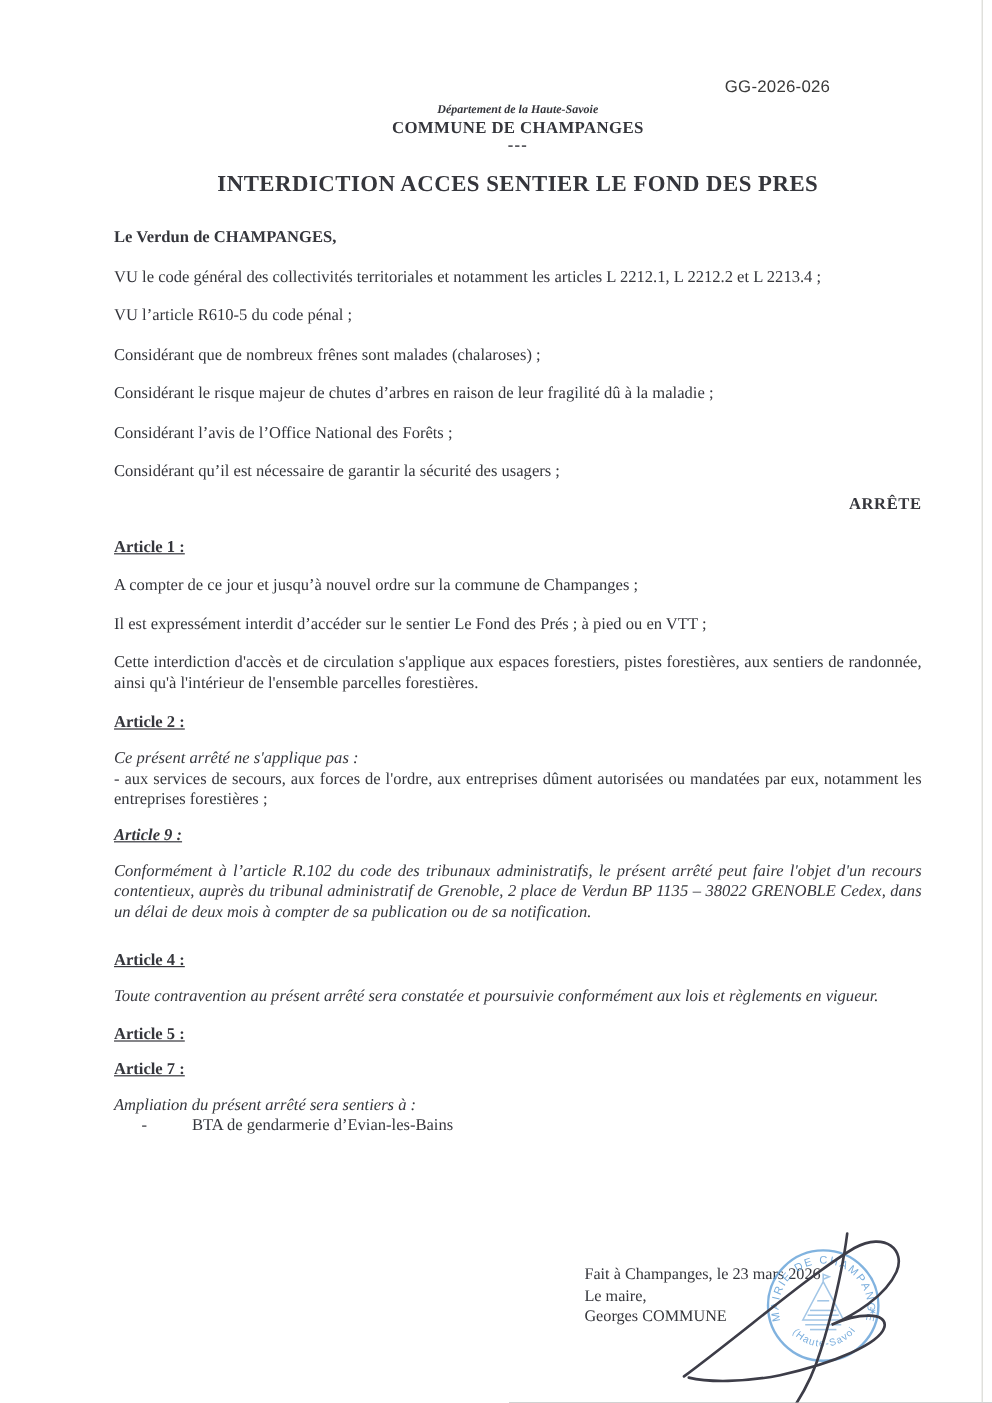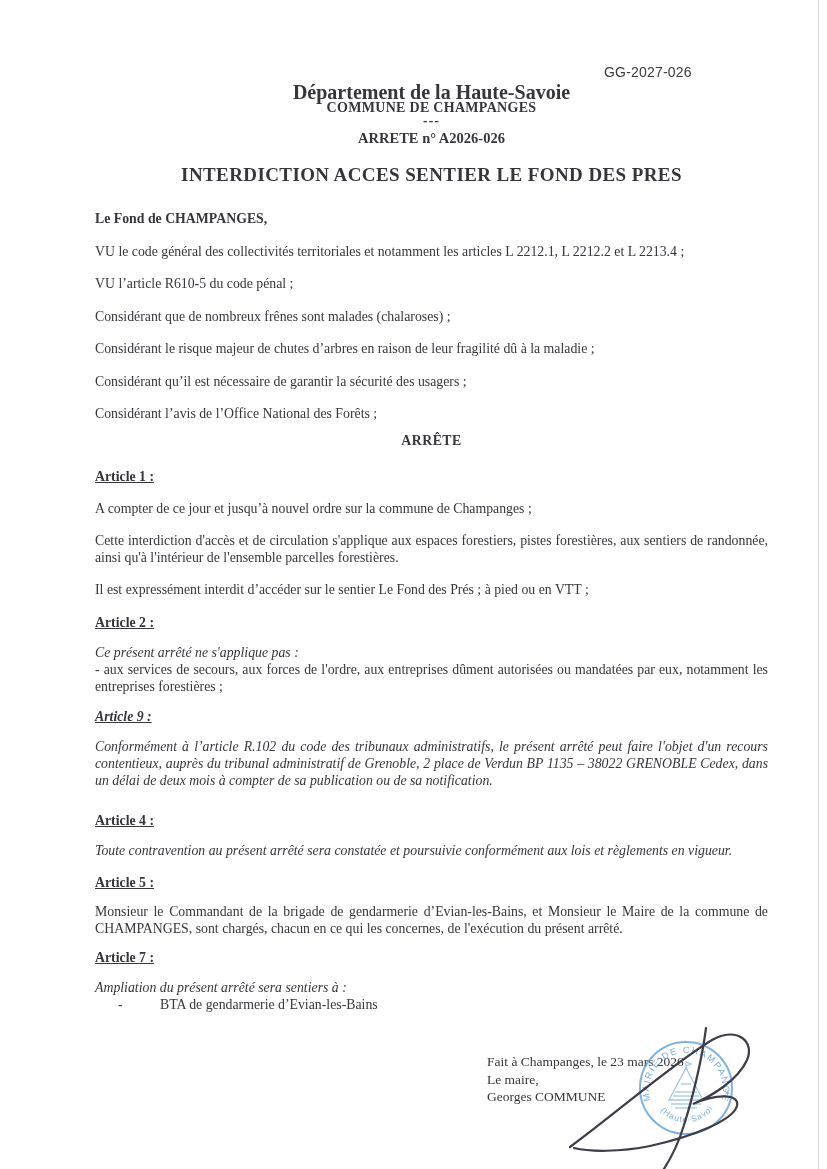--- a/index.html
+++ b/index.html
@@ -20,31 +20,31 @@
     position:absolute;left:604px;top:64px;
     font-family:"Liberation Sans","DejaVu Sans",sans-serif;
     font-size:14px;color:#3a3a3a;letter-spacing:.2px;
   }
   .content{
     position:absolute;left:95px;top:84px;width:673px;
     font-size:13.8px;line-height:17px;
   }
   .content p,.content div{margin:0;}
   .center{text-align:center;}
-  .dept{font-weight:bold;font-size:20px;line-height:16px;}
+  .dept{font-weight:bold;font-style:italic;font-size:10px;line-height:16px;}
   .commune{font-weight:bold;font-size:14px;line-height:16px;letter-spacing:.3px;}
   .sep{line-height:10px;font-weight:bold;letter-spacing:1px;}
   .arrete-no{font-weight:bold;font-size:14.5px;margin-top:4px !important;line-height:17px;}
   .doc-title{font-weight:bold;font-size:19px;margin-top:19px !important;letter-spacing:.4px;}
   .bold{font-weight:bold;}
   .just{text-align:justify;}
   .article-label{font-weight:bold;}
   .article-label .u{text-decoration:underline;}
   .arrete-heading{text-align:center;font-weight:bold;letter-spacing:.5px;}
-  .mt10{margin-top:10px !important;}
+  .mt10{margin-top:10px !important;text-align:right;}
   .mt12{margin-top:12px !important;}
   .mt13{margin-top:13px !important;font-style:italic;}
   .mt15{margin-top:15px !important;}
   .mt16{margin-top:16px !important;}
   .mt19{margin-top:19px !important;}
   .mt23{margin-top:23px !important;}
   .mt27{margin-top:27px !important;}
   .mtc{margin-top:15.5px !important;}
   .list-item{padding-left:23px;}
   .list-item .dash{display:inline-block;width:42px;}
@@ -55,58 +55,56 @@
   .stamp{position:absolute;left:631px;top:1032px;opacity:.9;}
   .signature{position:absolute;left:540px;top:1010px;}
 </style>
 </head>
 <body>
 
 <div class="page">
 
   <div class="scan-line"></div>
 
-  <div class="doc-ref">GG-2027-026</div>
+  <div class="doc-ref">GG-2026-026</div>
 
   <div class="content">
 
     <div class="center dept">Département de la Haute-Savoie</div>
     <div class="center commune">COMMUNE DE CHAMPANGES</div>
     <div class="center sep">---</div>
-    <div class="center arrete-no">ARRETE n° A2026-026</div>
     <div class="center doc-title">INTERDICTION ACCES SENTIER LE FOND DES PRES</div>
 
-    <p class="bold mt27">Le Fond de CHAMPANGES,</p>
+    <p class="bold mt27">Le Verdun de CHAMPANGES,</p>
 
     <p class="mtc">VU le code général des collectivités territoriales et notamment les articles L 2212.1, L 2212.2 et L 2213.4 ;</p>
     <p class="mtc">VU l’article R610-5 du code pénal ;</p>
     <p class="mtc">Considérant que de nombreux frênes sont malades (chalaroses) ;</p>
     <p class="mtc">Considérant le risque majeur de chutes d’arbres en raison de leur fragilité dû à la maladie ;</p>
+    <p class="mtc">Considérant l’avis de l’Office National des Forêts ;</p>
     <p class="mtc">Considérant qu’il est nécessaire de garantir la sécurité des usagers ;</p>
-    <p class="mtc">Considérant l’avis de l’Office National des Forêts ;</p>
 
     <div class="arrete-heading mt10">ARRÊTE</div>
 
     <p class="article-label mt19"><span class="u">Article 1 :</span></p>
     <p class="mt15">A compter de ce jour et jusqu’à nouvel ordre sur la commune de Champanges ;</p>
+    <p class="mt15">Il est expressément interdit d’accéder sur le sentier Le Fond des Prés ; à pied ou en VTT ;</p>
     <p class="mt15 just">Cette interdiction d'accès et de circulation s'applique aux espaces forestiers, pistes forestières, aux sentiers de randonnée, ainsi qu'à l'intérieur de l'ensemble parcelles forestières.</p>
-    <p class="mt15">Il est expressément interdit d’accéder sur le sentier Le Fond des Prés ; à pied ou en VTT ;</p>
 
     <p class="article-label mt16"><span class="u">Article 2 :</span></p>
     <p class="mt13">Ce présent arrêté ne s'applique pas :</p>
     <p class="just">- aux services de secours, aux forces de l'ordre, aux entreprises dûment autorisées ou mandatées par eux, notamment les entreprises forestières ;</p>
 
     <p class="article-label mt13"><span class="u">Article 9 :</span></p>
     <p class="mt13 just">Conformément à l’article R.102 du code des tribunaux administratifs, le présent arrêté peut faire l'objet d'un recours contentieux, auprès du tribunal administratif de Grenoble, 2 place de Verdun BP 1135 – 38022 GRENOBLE Cedex, dans un délai de deux mois à compter de sa publication ou de sa notification.</p>
 
     <p class="article-label mt23"><span class="u">Article 4 :</span></p>
     <p class="mt13">Toute contravention au présent arrêté sera constatée et poursuivie conformément aux lois et règlements en vigueur.</p>
 
     <p class="article-label mt15"><span class="u">Article 5 :</span></p>
-    <p class="mt12 just">Monsieur le Commandant de la brigade de gendarmerie d’Evian-les-Bains, et Monsieur le Maire de la commune de CHAMPANGES, sont chargés, chacun en ce qui les concernes, de l'exécution du présent arrêté.</p>
 
     <p class="article-label mt12"><span class="u">Article 7 :</span></p>
     <p class="mt13">Ampliation du présent arrêté sera sentiers à :</p>
     <div class="list-item"><span class="dash">-</span><span>BTA de gendarmerie d’Evian-les-Bains</span></div>
 
   </div>
 
   <div class="sig-block">
     <div>Fait à Champanges, le 23 mars 2026</div>
     <div>Le maire,</div>

